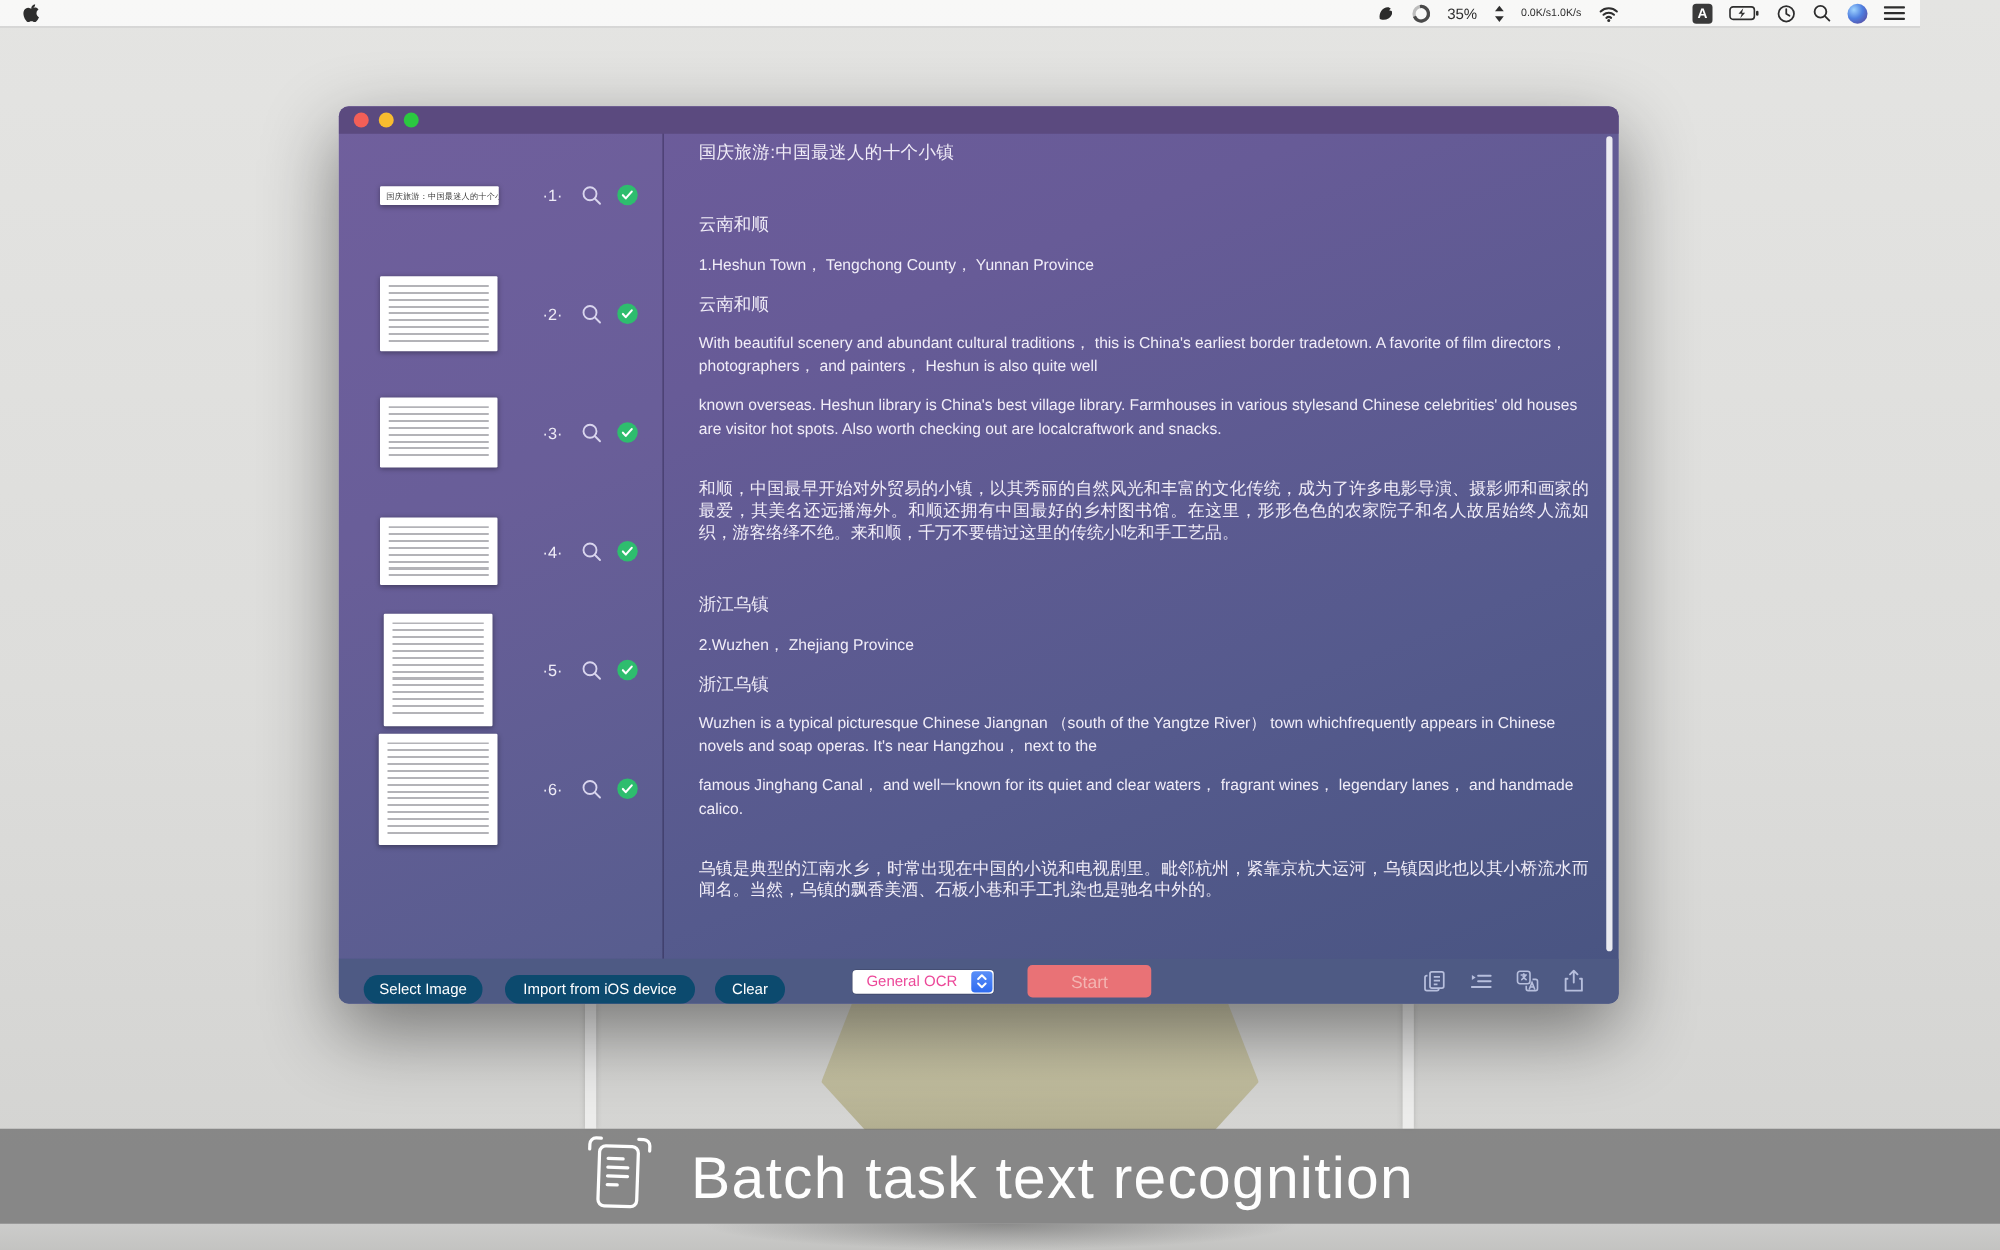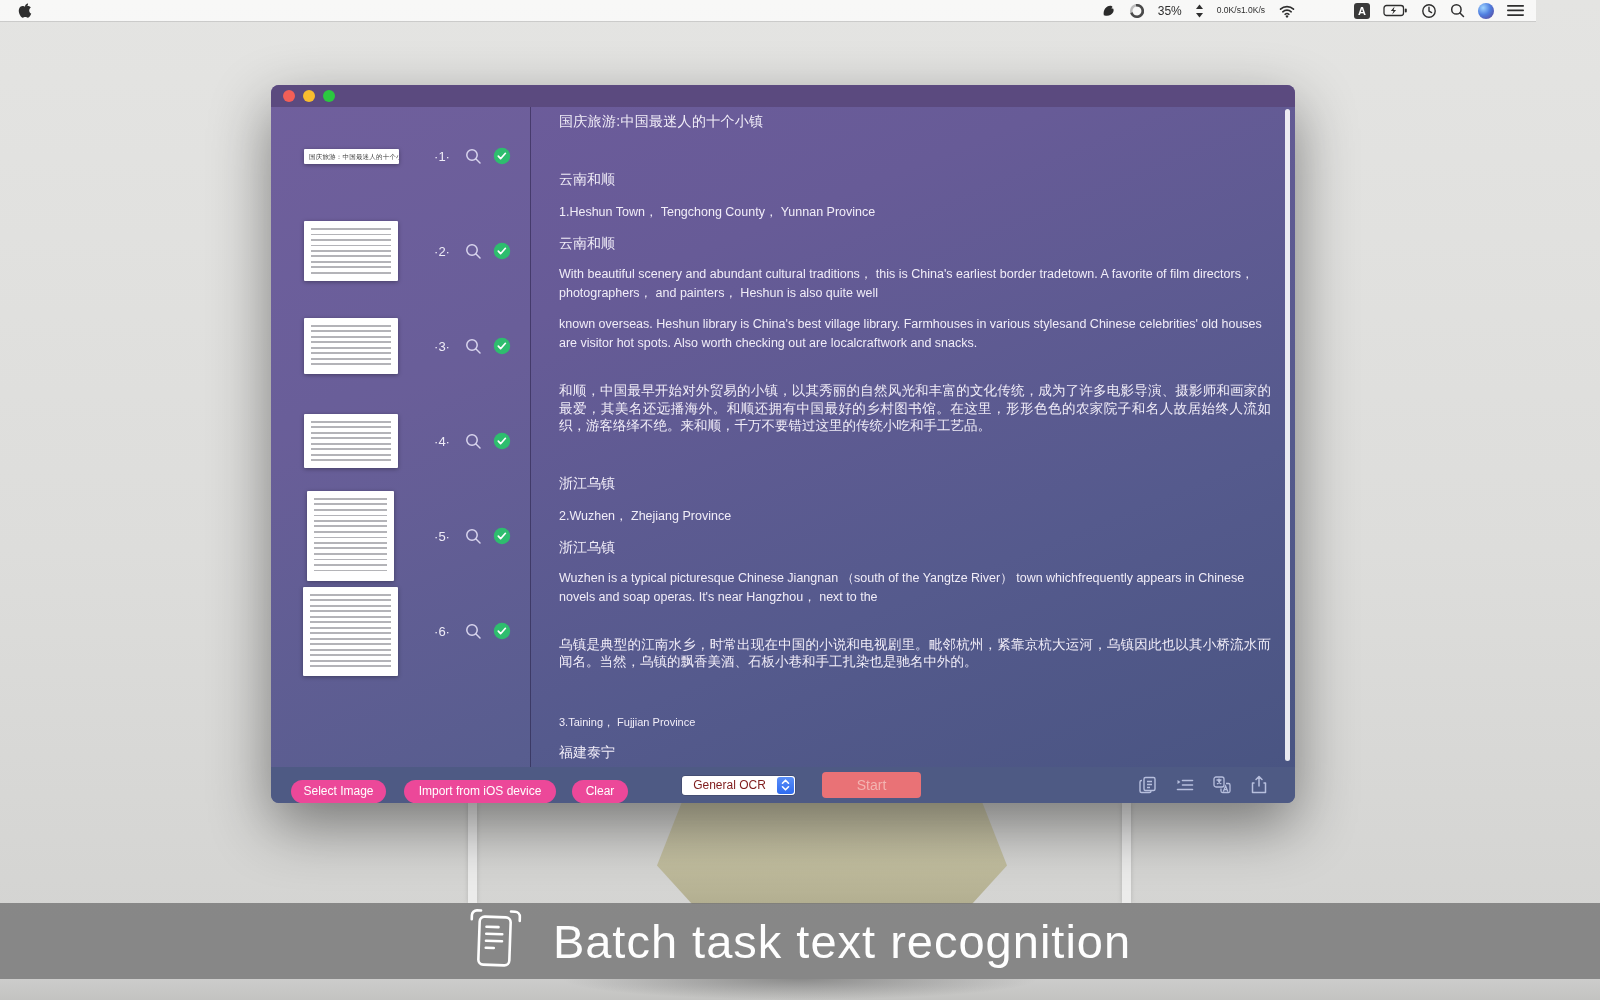--- a/index.html
+++ b/index.html
@@ -71,27 +71,27 @@
   .b-line-gap { font-size:11px; margin-top:44px; }
   .b-para { font-size:12.5px; line-height:19px; margin-top:12px; max-width:716px; }
   .b-cn { font-size:13.5px; line-height:17.5px; margin-top:29px; max-width:712px;
     text-align:justify; }
   .scrollbar { position:absolute; right:5px; top:2px; width:5px; height:652px;
     background:rgba(255,255,255,.88); border-radius:3px; cursor:pointer; }
 
   
   .toolbar { position:absolute; left:0; bottom:0; width:1024px; height:36px;
     background:#4e5a84; display:flex; align-items:center; padding-left:20px; }
-  .pillbtn { height:23px; border:none; border-radius:11.5px; background:#ec4899; color:#fff;
+  .pillbtn { height:23px; border:none; border-radius:11.5px; background:#0c4a6e; color:#fff;
     font-size:12px; font-family:inherit; cursor:pointer; padding:0;margin-top:12px; }
   .btn-select { width:95px; } .btn-import { width:152px; margin-left:18px; }
   .btn-clear { width:56px; margin-left:16px; }
   .popup { margin-left:54px; width:113px; height:19px; background:#fff; border-radius:3px;
     display:flex; align-items:center; cursor:pointer; box-shadow:0 0 0 .5px rgba(0,0,0,.25); }
-  .popup-label { flex:1; text-align:center; font-size:12px; color:#7f1d1d; }
+  .popup-label { flex:1; text-align:center; font-size:12px; color:#ec4899; }
   .popup-step { width:17px; height:17px; margin-right:1px; border-radius:3px;
     background:linear-gradient(#5a8ff8,#2f6bf0); display:flex; align-items:center; justify-content:center; }
   .btn-start { margin-left:27px; width:99px; height:26px; border:none; border-radius:4px;
     background:#e97276; color:#f3b4b1; font-size:14px; font-family:inherit; cursor:default; }
   .tool-icons { margin-left:auto; margin-right:26px; display:flex; gap:17px; }
   .tico { width:20px; height:20px; color:#b7bfdd; cursor:pointer; display:flex; }
 
   
   .captionbar { position:absolute; left:0; top:903px; width:1600px; height:76px;
     background:rgba(118,118,118,.82); display:flex; align-items:center; justify-content:center;
@@ -313,20 +313,21 @@
         <div class="b-heading">云南和顺</div>
         <div class="b-line">1.Heshun Town， Tengchong County， Yunnan Province</div>
         <div class="b-heading tight">云南和顺</div>
         <div class="b-para">With beautiful scenery and abundant cultural traditions， this is China's earliest border tradetown. A favorite of film directors， photographers， and painters， Heshun is also quite well</div>
         <div class="b-para">known overseas. Heshun library is China's best village library. Farmhouses in various stylesand Chinese celebrities' old houses are visitor hot spots. Also worth checking out are localcraftwork and snacks.</div>
         <div class="b-cn">和顺，中国最早开始对外贸易的小镇，以其秀丽的自然风光和丰富的文化传统，成为了许多电影导演、摄影师和画家的最爱，其美名还远播海外。和顺还拥有中国最好的乡村图书馆。在这里，形形色色的农家院子和名人故居始终人流如织，游客络绎不绝。来和顺，千万不要错过这里的传统小吃和手工艺品。</div>
         <div class="b-heading">浙江乌镇</div>
         <div class="b-line">2.Wuzhen， Zhejiang Province</div>
         <div class="b-heading tight">浙江乌镇</div>
         <div class="b-para">Wuzhen is a typical picturesque Chinese Jiangnan （south of the Yangtze River） town whichfrequently appears in Chinese novels and soap operas. It's near Hangzhou， next to the</div>
+        <div class="b-para">famous Jinghang Canal， and well一known for its quiet and clear waters， fragrant wines， legendary lanes， and handmade calico.</div>
         <div class="b-cn">乌镇是典型的江南水乡，时常出现在中国的小说和电视剧里。毗邻杭州，紧靠京杭大运河，乌镇因此也以其小桥流水而闻名。当然，乌镇的飘香美酒、石板小巷和手工扎染也是驰名中外的。</div>
         <div class="b-line-gap">3.Taining， Fujjian Province</div>
         <div class="b-heading tight">福建泰宁</div>
 
         <div class="scrollbar"></div>
       </div>
     </div>
 
     <div class="toolbar">
       <button class="pillbtn btn-select">Select Image</button>

